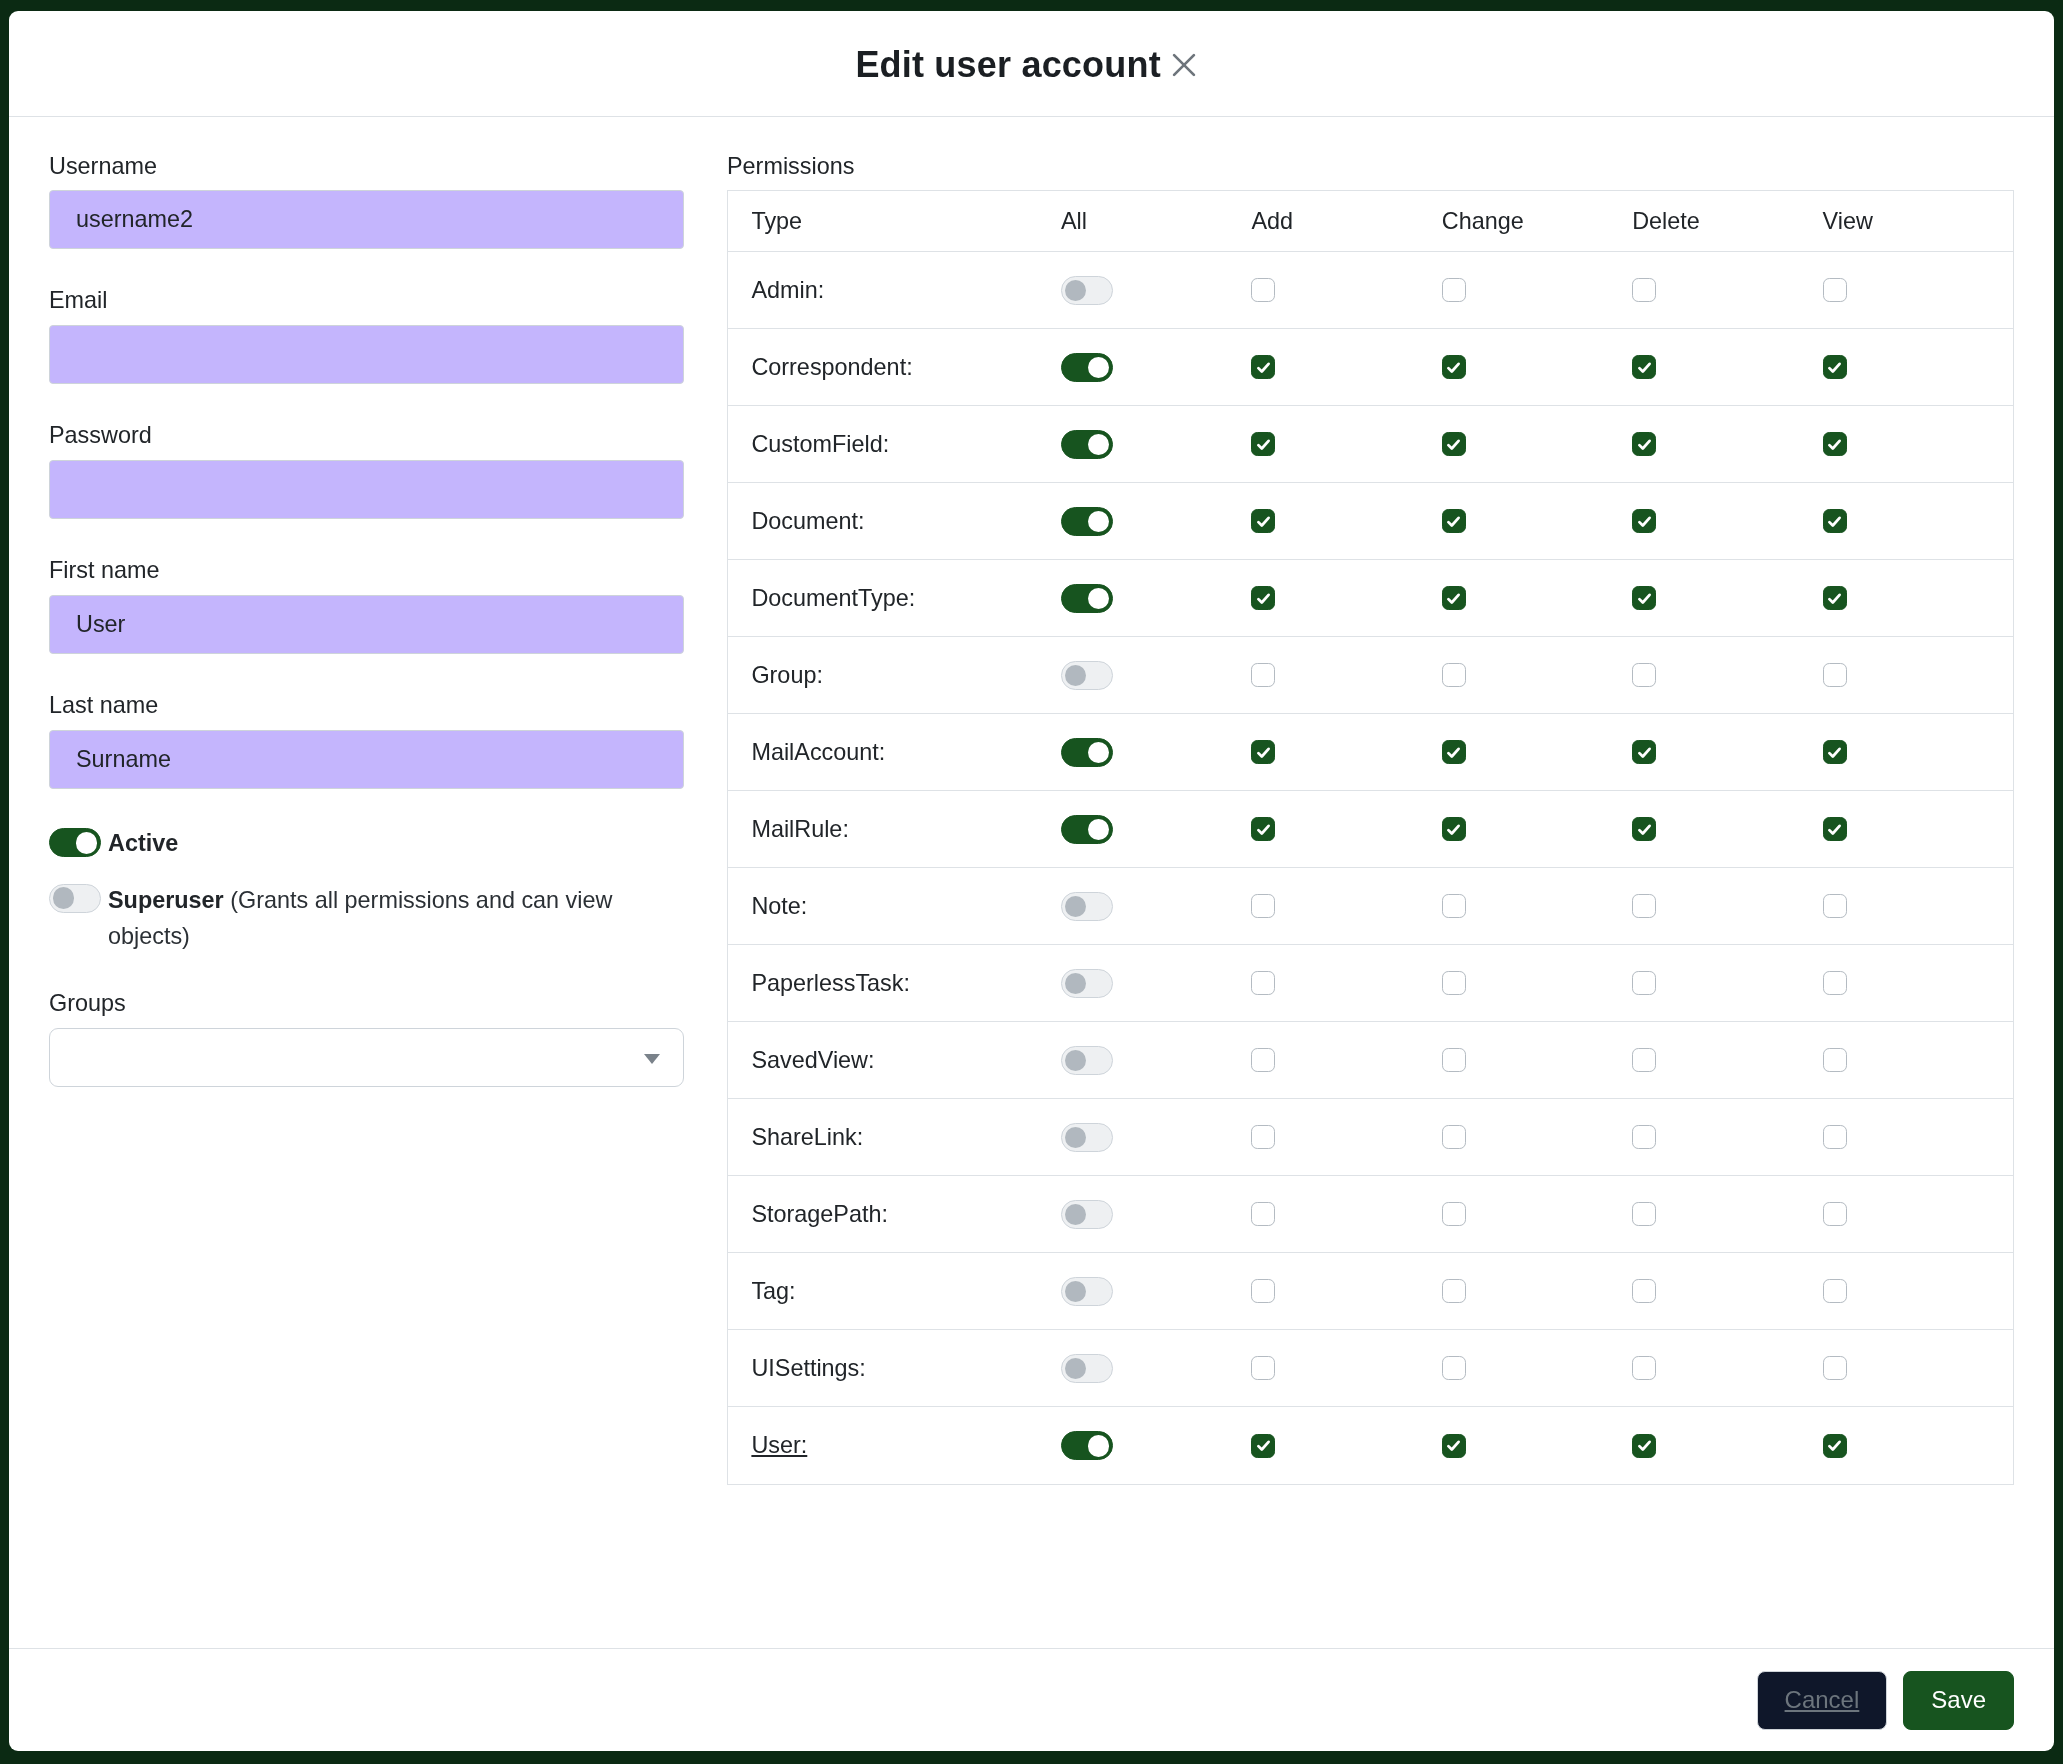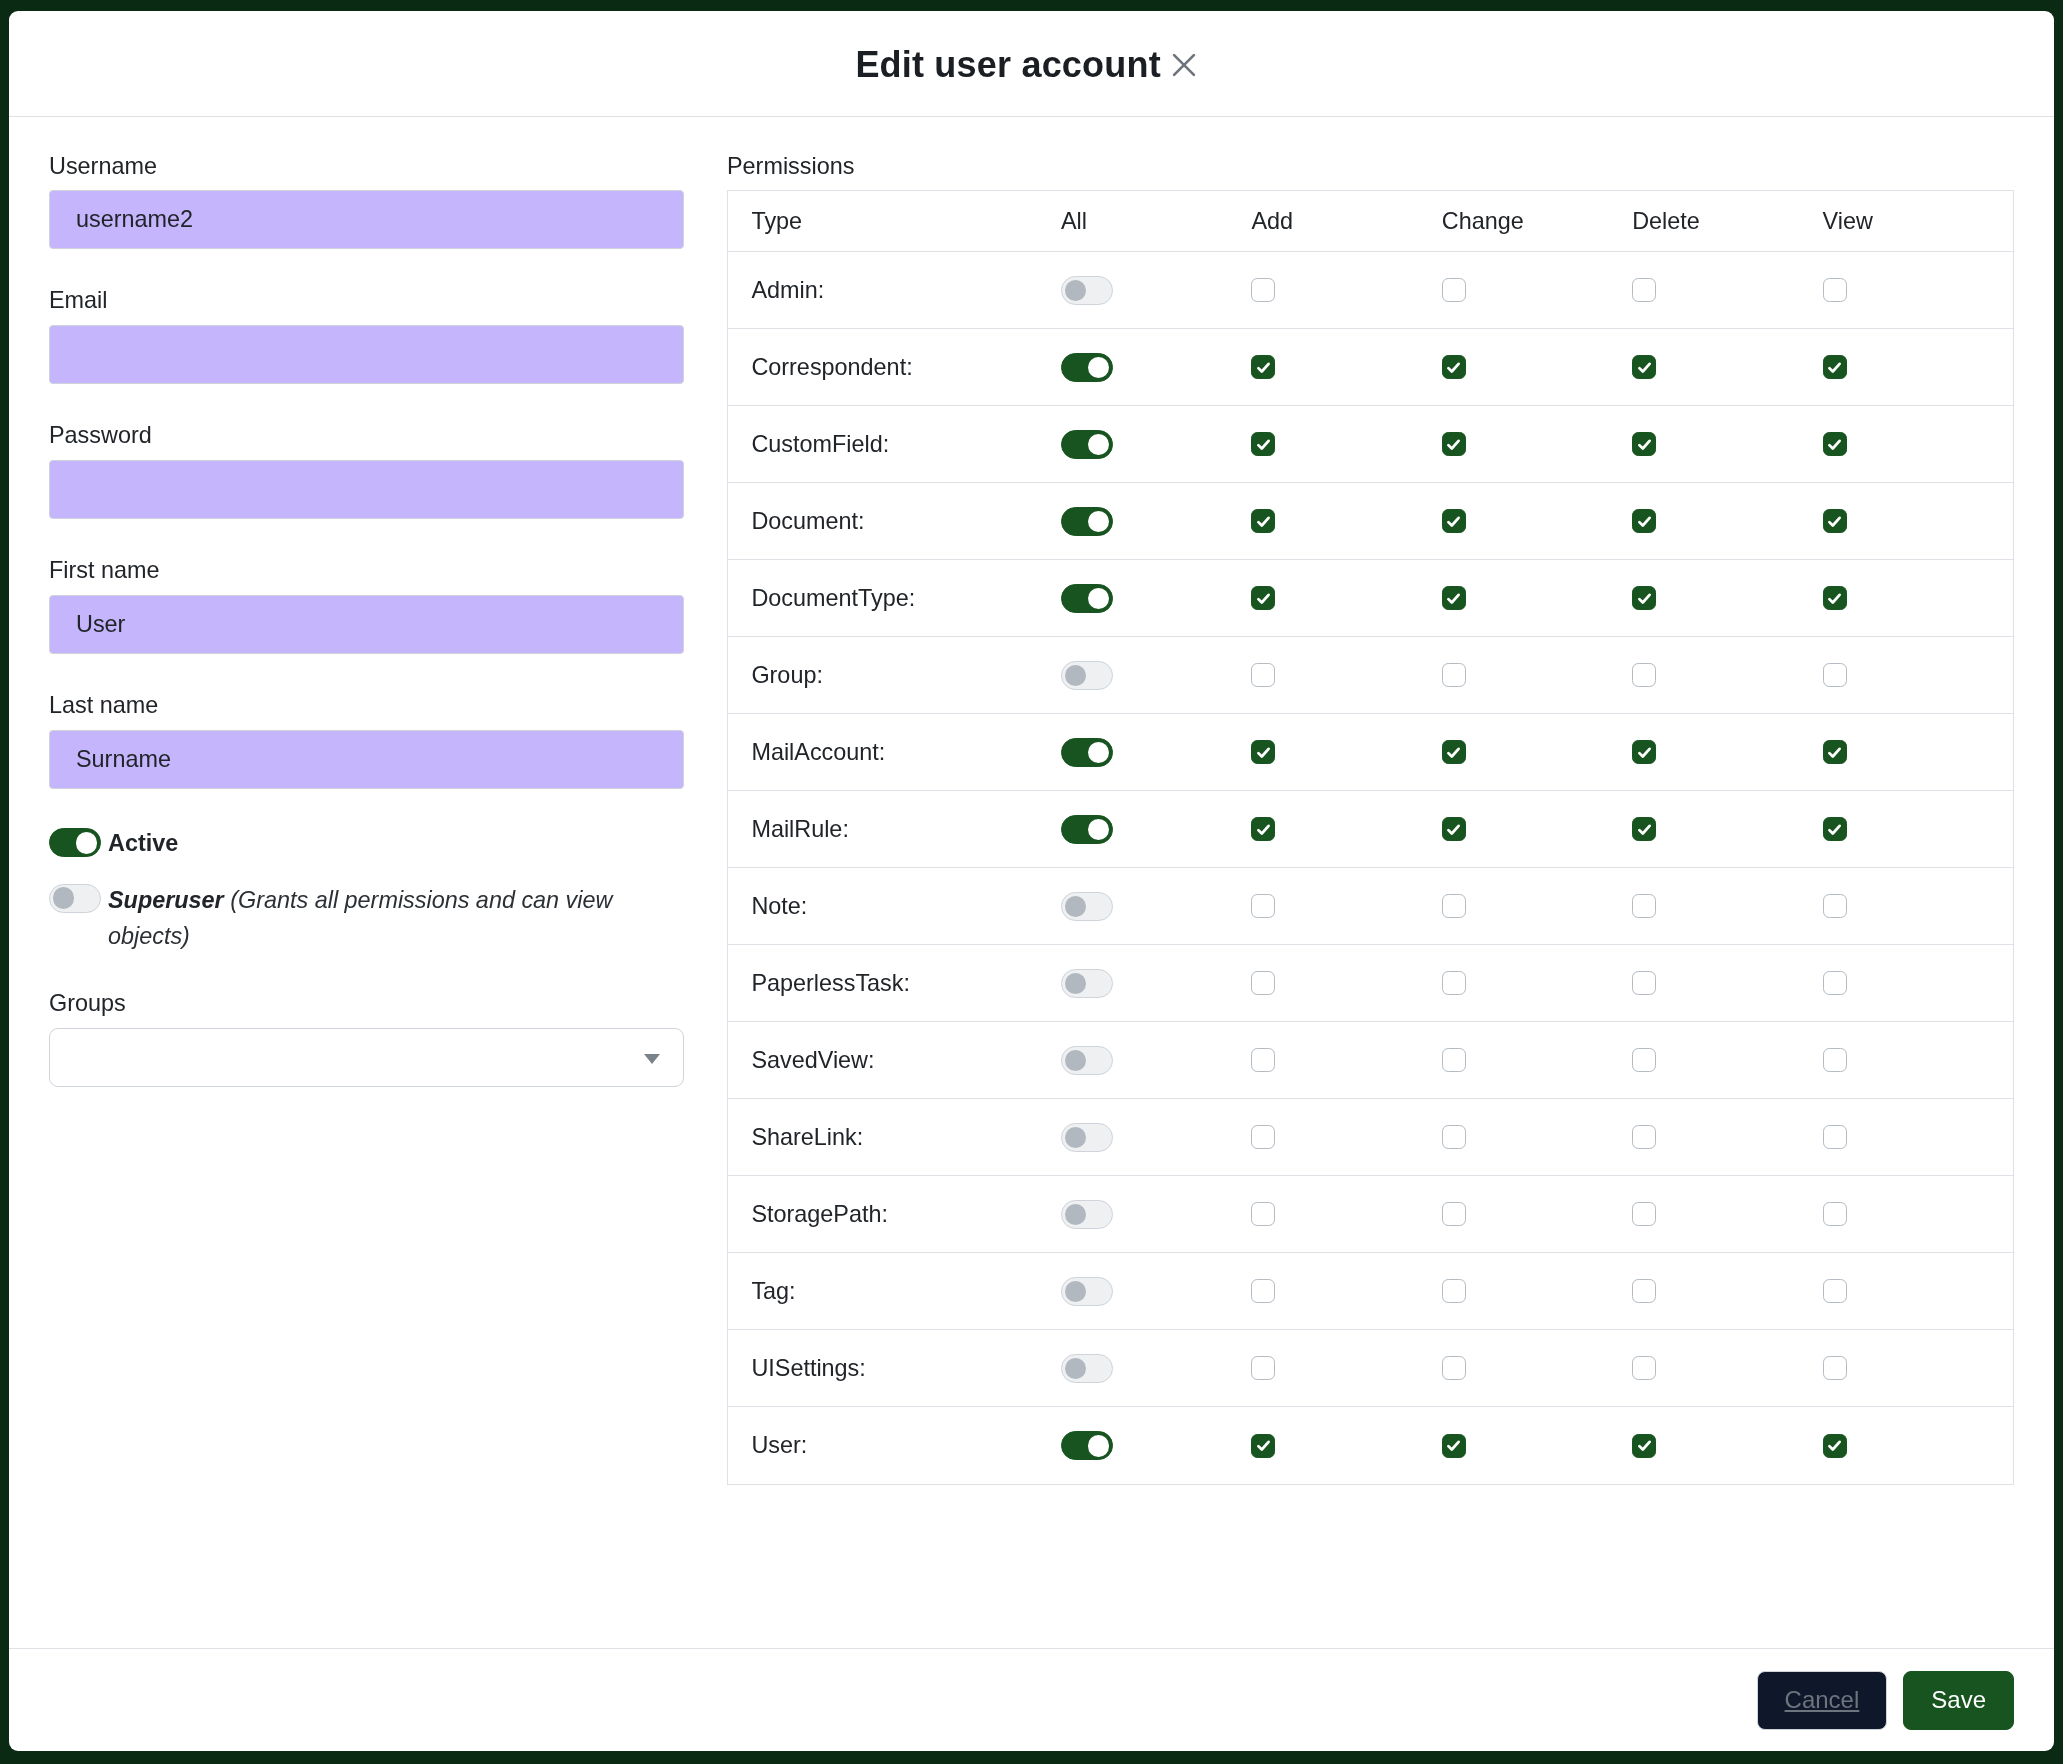--- a/index.html
+++ b/index.html
@@ -48,40 +48,40 @@
   }
   .switch .knob{
     position:absolute;top:2.7px;left:2.7px;width:21.6px;height:21.6px;border-radius:50%;
     background:#b1b8bf;
   }
   .switch.on{background:var(--accent);border-color:var(--accent);}
   .switch.on .knob{left:auto;right:2.7px;background:#fff;}
   .check-row{display:flex;align-items:flex-start;gap:7px;margin-bottom:23.4px;}
   .check-row .switch{margin-top:1.8px;}
   .check-label{font-size:23.4px;font-weight:700;line-height:32px;}
-  .check-text{font-size:23.4px;line-height:36px;font-style:italic;}
+  .check-text{font-size:23.4px;line-height:36px;}
   .check-text .strong{font-weight:700;}
   .hint{font-weight:400;color:#2b3035;}
   .groups-group{margin-top:36px;}
   .select-box{
     position:relative;width:100%;height:59px;border:0.9px solid var(--input-border);
     border-radius:9px;background:#fff;cursor:pointer;
   }
   .caret{
     position:absolute;right:23.4px;top:25px;width:0;height:0;
     border-left:8px solid transparent;border-right:8px solid transparent;
     border-top:10px solid #7a828a;
   }
   
   .perm-table{border:0.9px solid var(--border);margin-top:0;}
   .perm-row{
     display:grid;grid-template-columns:333px repeat(5,1fr);
     align-items:center;height:77px;border-bottom:0.9px solid var(--border);
   }
-  .perm-row:last-child{border-bottom:none;}
+  .perm-row:last-child{border-bottom:none;text-decoration:underline;}
   .perm-row.head{height:61px;}
   .perm-cell{font-size:23.4px;color:var(--text);}
   .perm-cell.type{padding-left:23.4px;}
   .checkbox{
     width:24px;height:24px;border:0.9px solid #b4bbc2;border-radius:6.3px;background:#fff;
     cursor:pointer;display:flex;align-items:center;justify-content:center;
   }
   .checkbox.checked{background:var(--accent);border-color:var(--accent);}
   .checkbox svg{width:17px;height:17px;display:block;}
   

